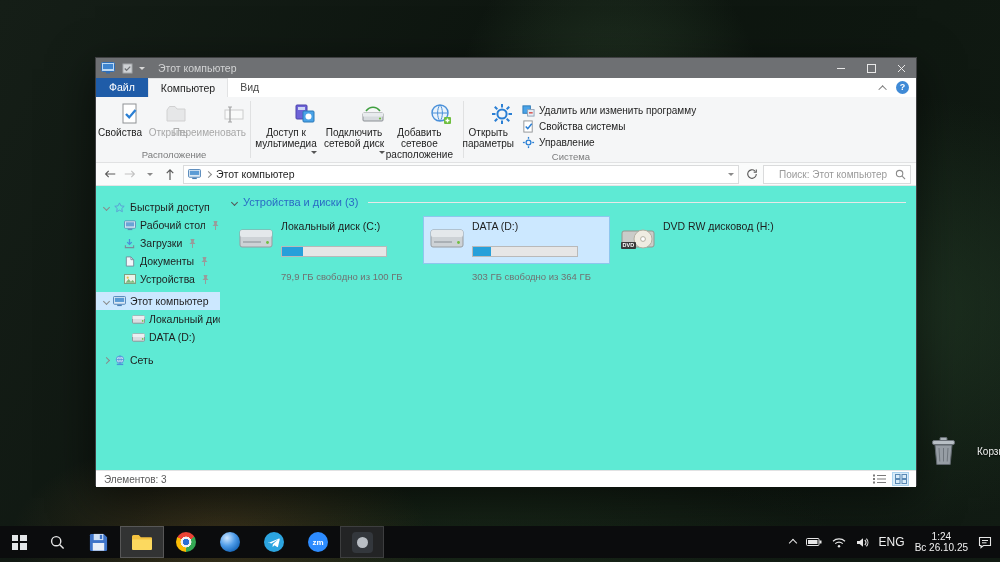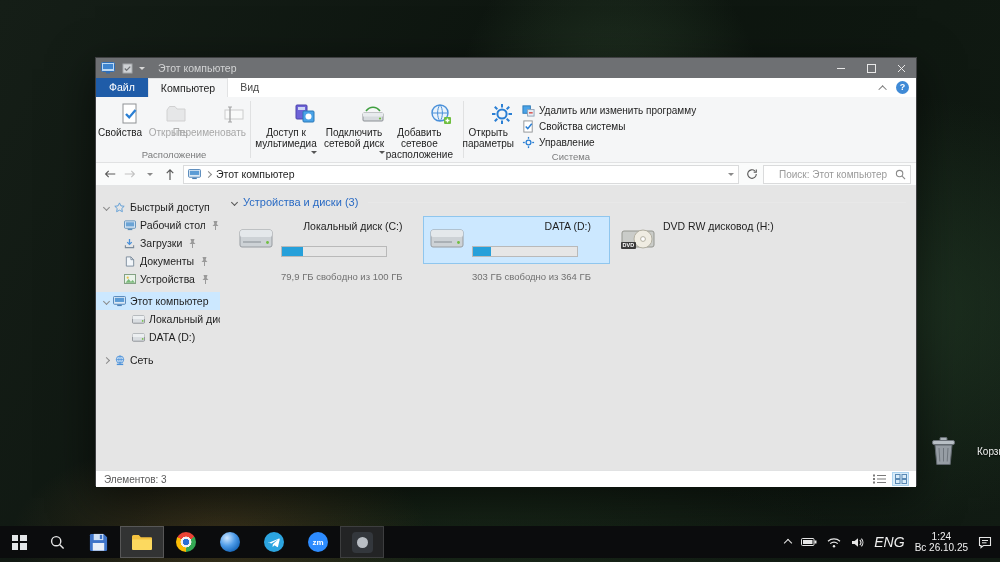--- a/index.html
+++ b/index.html
@@ -55,21 +55,21 @@
   .addrrow { display:flex; align-items:center; height:23px; padding:0 5px; gap:2px; background:#fafbfb; border-bottom:1px solid #e4e5e6; }
   .navbtn { width:18px; height:18px; display:flex; align-items:center; justify-content:center; flex:none; }
   .addr-dd { width:0; height:0; border:3.5px solid transparent; border-top-color:#8a8a8a; margin-top:3px; }
   .addrbox { flex:1; height:19px; background:#fff; border:1px solid #dadbdc; display:flex; align-items:center; gap:5px; padding:0 4px; margin:0 2px; }
   .addr-text { font-size:10.5px; color:#1e1e1e; }
   .searchbox { width:148px; height:19px; background:#fff; border:1px solid #dadbdc; display:flex; align-items:center; padding:0 4px; flex:none; }
   .searchbox input { border:none; outline:none; background:transparent; flex:1; font-size:10px; color:#333; font-family:"Liberation Sans",sans-serif; min-width:0;margin-left:11px; }
   .searchbox input::placeholder { color:#9a9a9a; }
 
   
-  .winbody { display:flex; height:284px; background:#e5e5e5;text-align:right; }
+  .winbody { display:flex; height:284px; background:#5eead4; }
   .sidebar { width:124px; flex:none; padding-top:12px; overflow:hidden; }
   .side-item { height:18px; display:flex; align-items:center; gap:4px; font-size:10.5px; white-space:nowrap; overflow:hidden; }
   .side-item .slabel { overflow:hidden; }
   .lvl1 { padding-left:8px; } .lvl2 { padding-left:27px; } .lvl2b { padding-left:36px; }
   .side-item.selected { background:#cce8ff; }
   .mt4 { margin-top:4px; } .mt5 { margin-top:5px; }
   .chev { width:5px; height:5px; border-right:1.3px solid #8a8a8a; border-bottom:1.3px solid #8a8a8a; flex:none; }
   .chev.down { transform:rotate(45deg); } .chev.right { transform:rotate(-45deg); }
   .chev.dark { border-color:#555; }
   .sic { width:13px; height:12px; flex:none; display:flex; align-items:center; justify-content:center; }
@@ -115,21 +115,21 @@
       radial-gradient(circle at 50% 50%, #f2f2f2 0 5.4px, transparent 5.6px),
       conic-gradient(from -60deg, #ea4335 0 33%, #34a853 0 66%, #fbbc05 0 100%); }
   .globe-ic { width:20px; height:20px; border-radius:50%;
     background: radial-gradient(circle at 35% 30%, #cfe7ff, #4f9ce8 42%, #1565b8 78%, #0d4a8c); }
   .tg-ic { width:20px; height:20px; border-radius:50%; background:#2ca5e0; display:flex; align-items:center; justify-content:center; }
   .zm-ic { width:20px; height:20px; border-radius:50%; background:#2d8cff; color:#fff; font-size:8px; font-weight:bold; display:flex; align-items:center; justify-content:center; }
   .dark-ic { width:21px; height:21px; border-radius:4px; background:#33373c; display:flex; align-items:center; justify-content:center; }
   .dark-ic i { width:11px; height:11px; border-radius:50%; background:#b9bec4; }
   .tb-right { margin-left:auto; display:flex; align-items:center; gap:10px; padding-right:8px; }
   .chevup { width:6px; height:6px; border-left:1.5px solid #e6e6e6; border-top:1.5px solid #e6e6e6; transform:rotate(45deg); margin-top:2px; }
-  .tray-lang { color:#f0f0f0; font-size:14px;font-style:italic; }
+  .tray-lang { color:#f0f0f0; font-size:12px; }
   .tray-clock { color:#f2f2f2; font-size:10px; line-height:11.5px; text-align:center; }
   svg { display:block; }
 </style>
 </head>
 <body>
 
 <div class="desktop">
 
   <div class="window">
 

